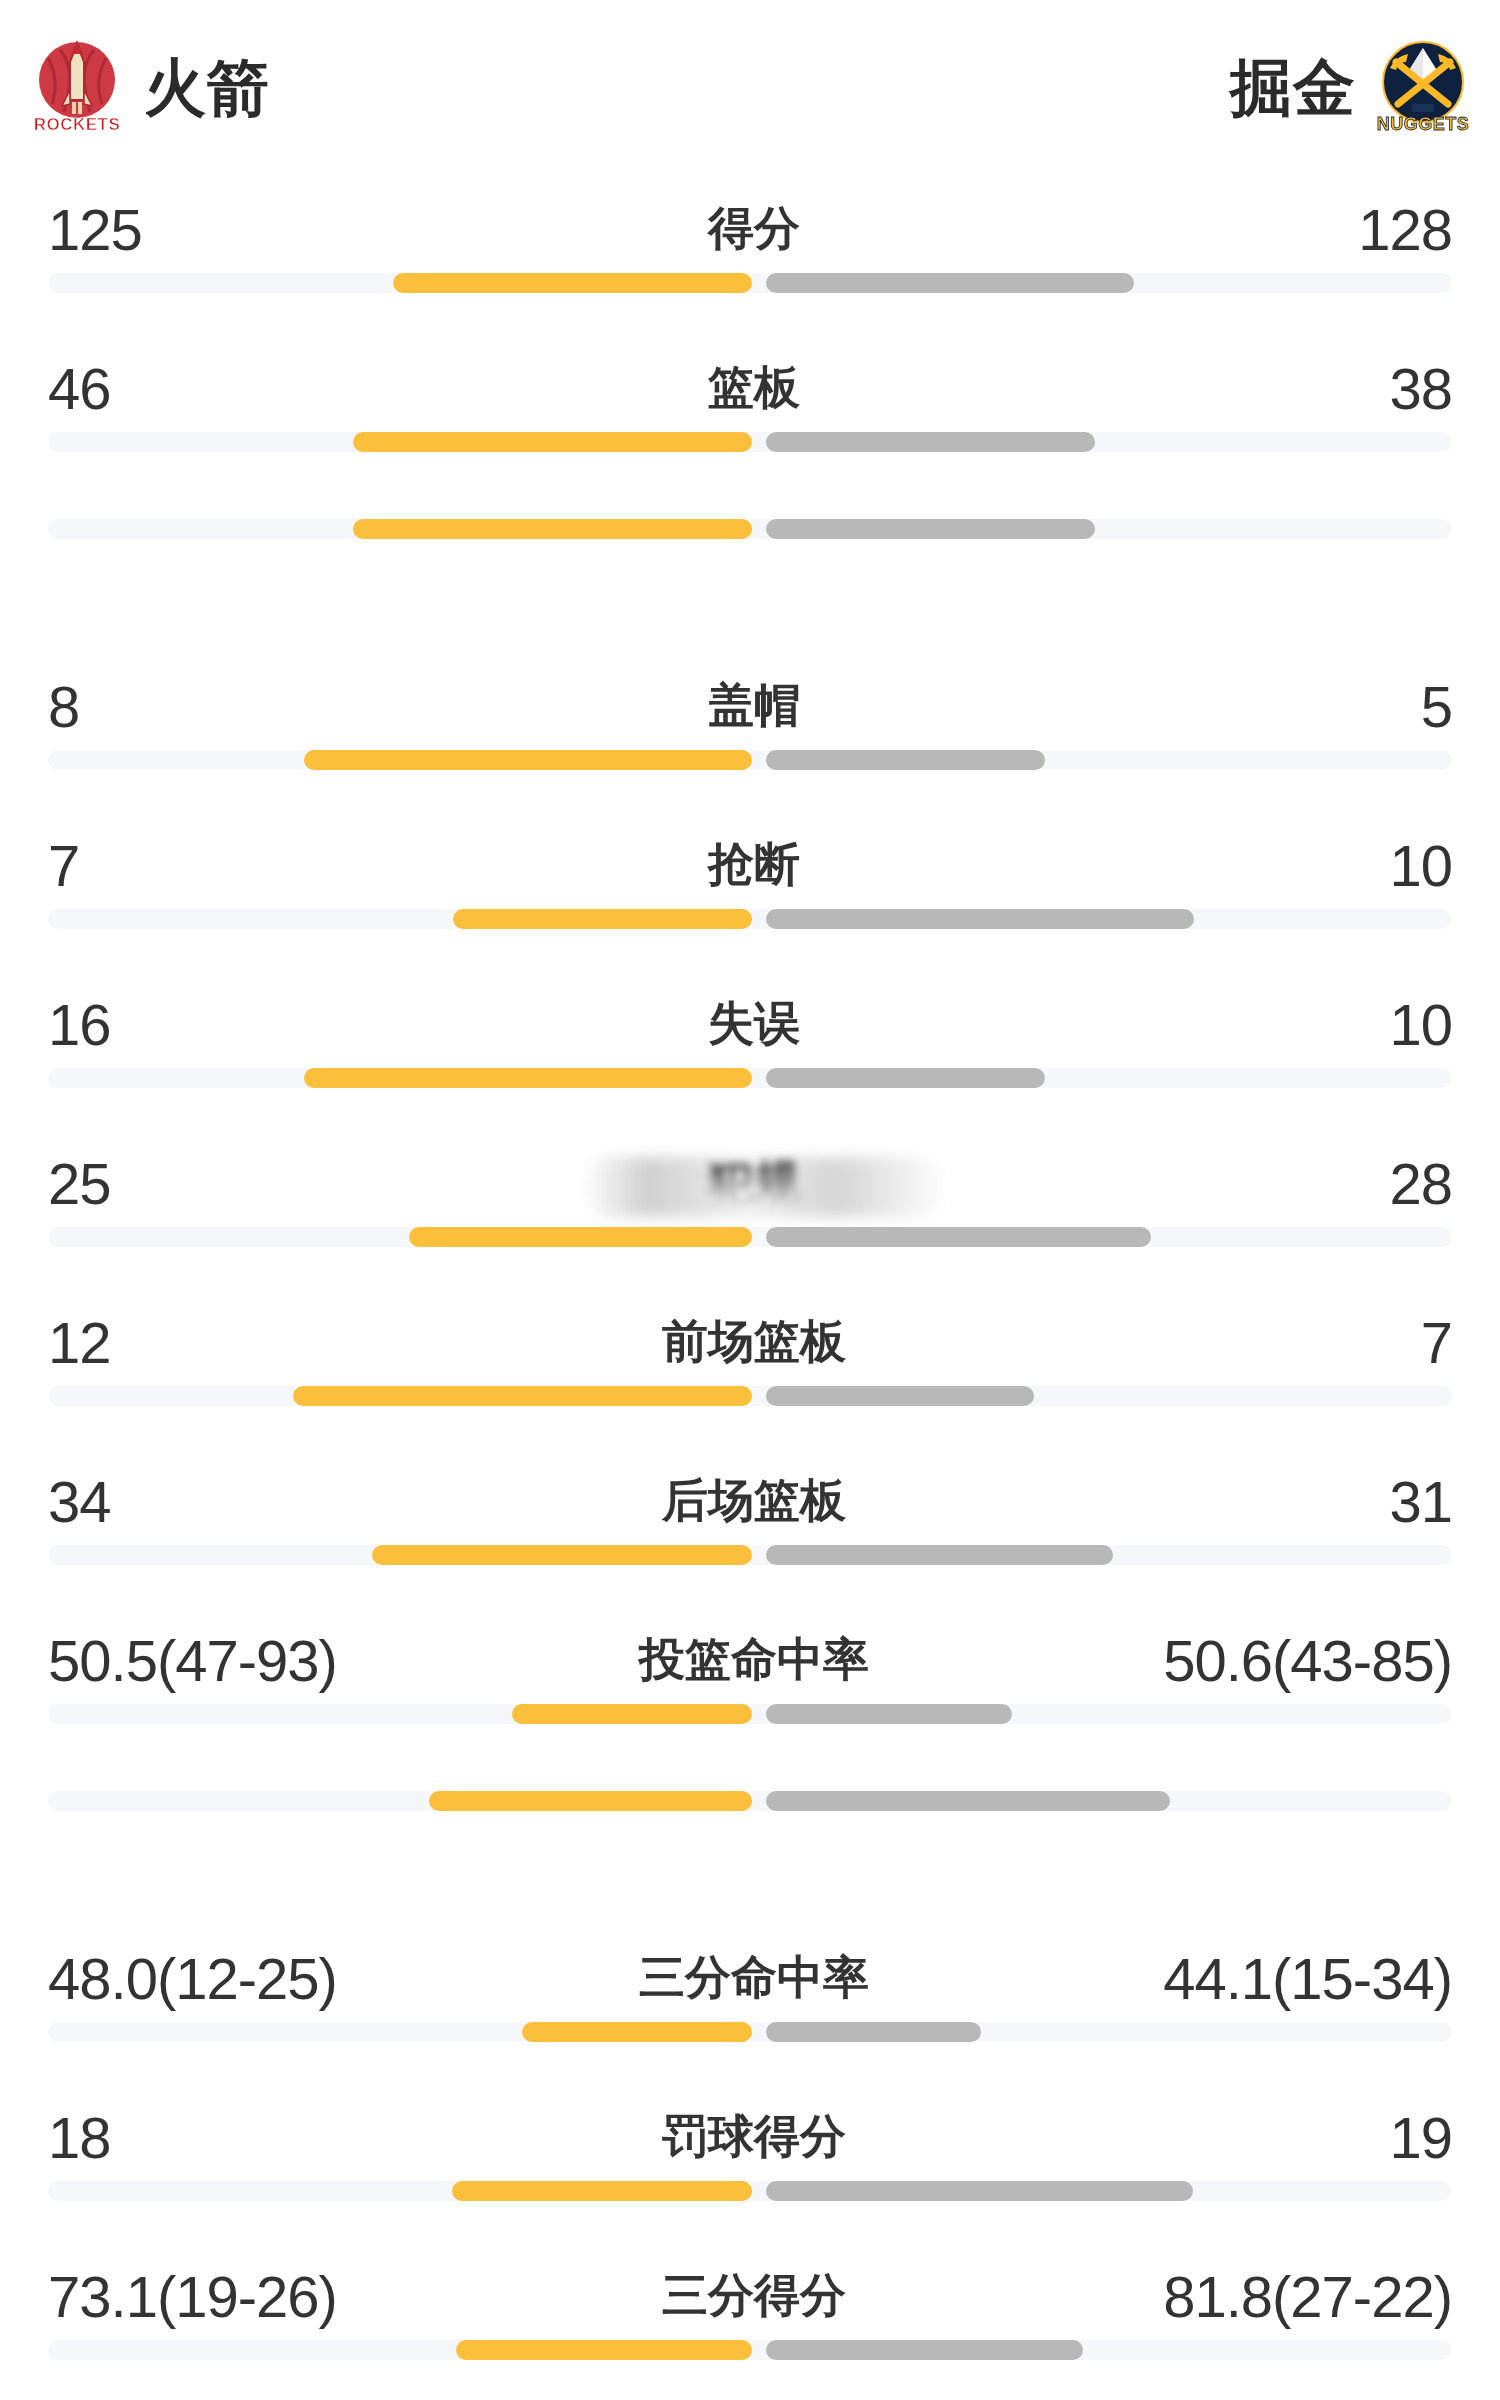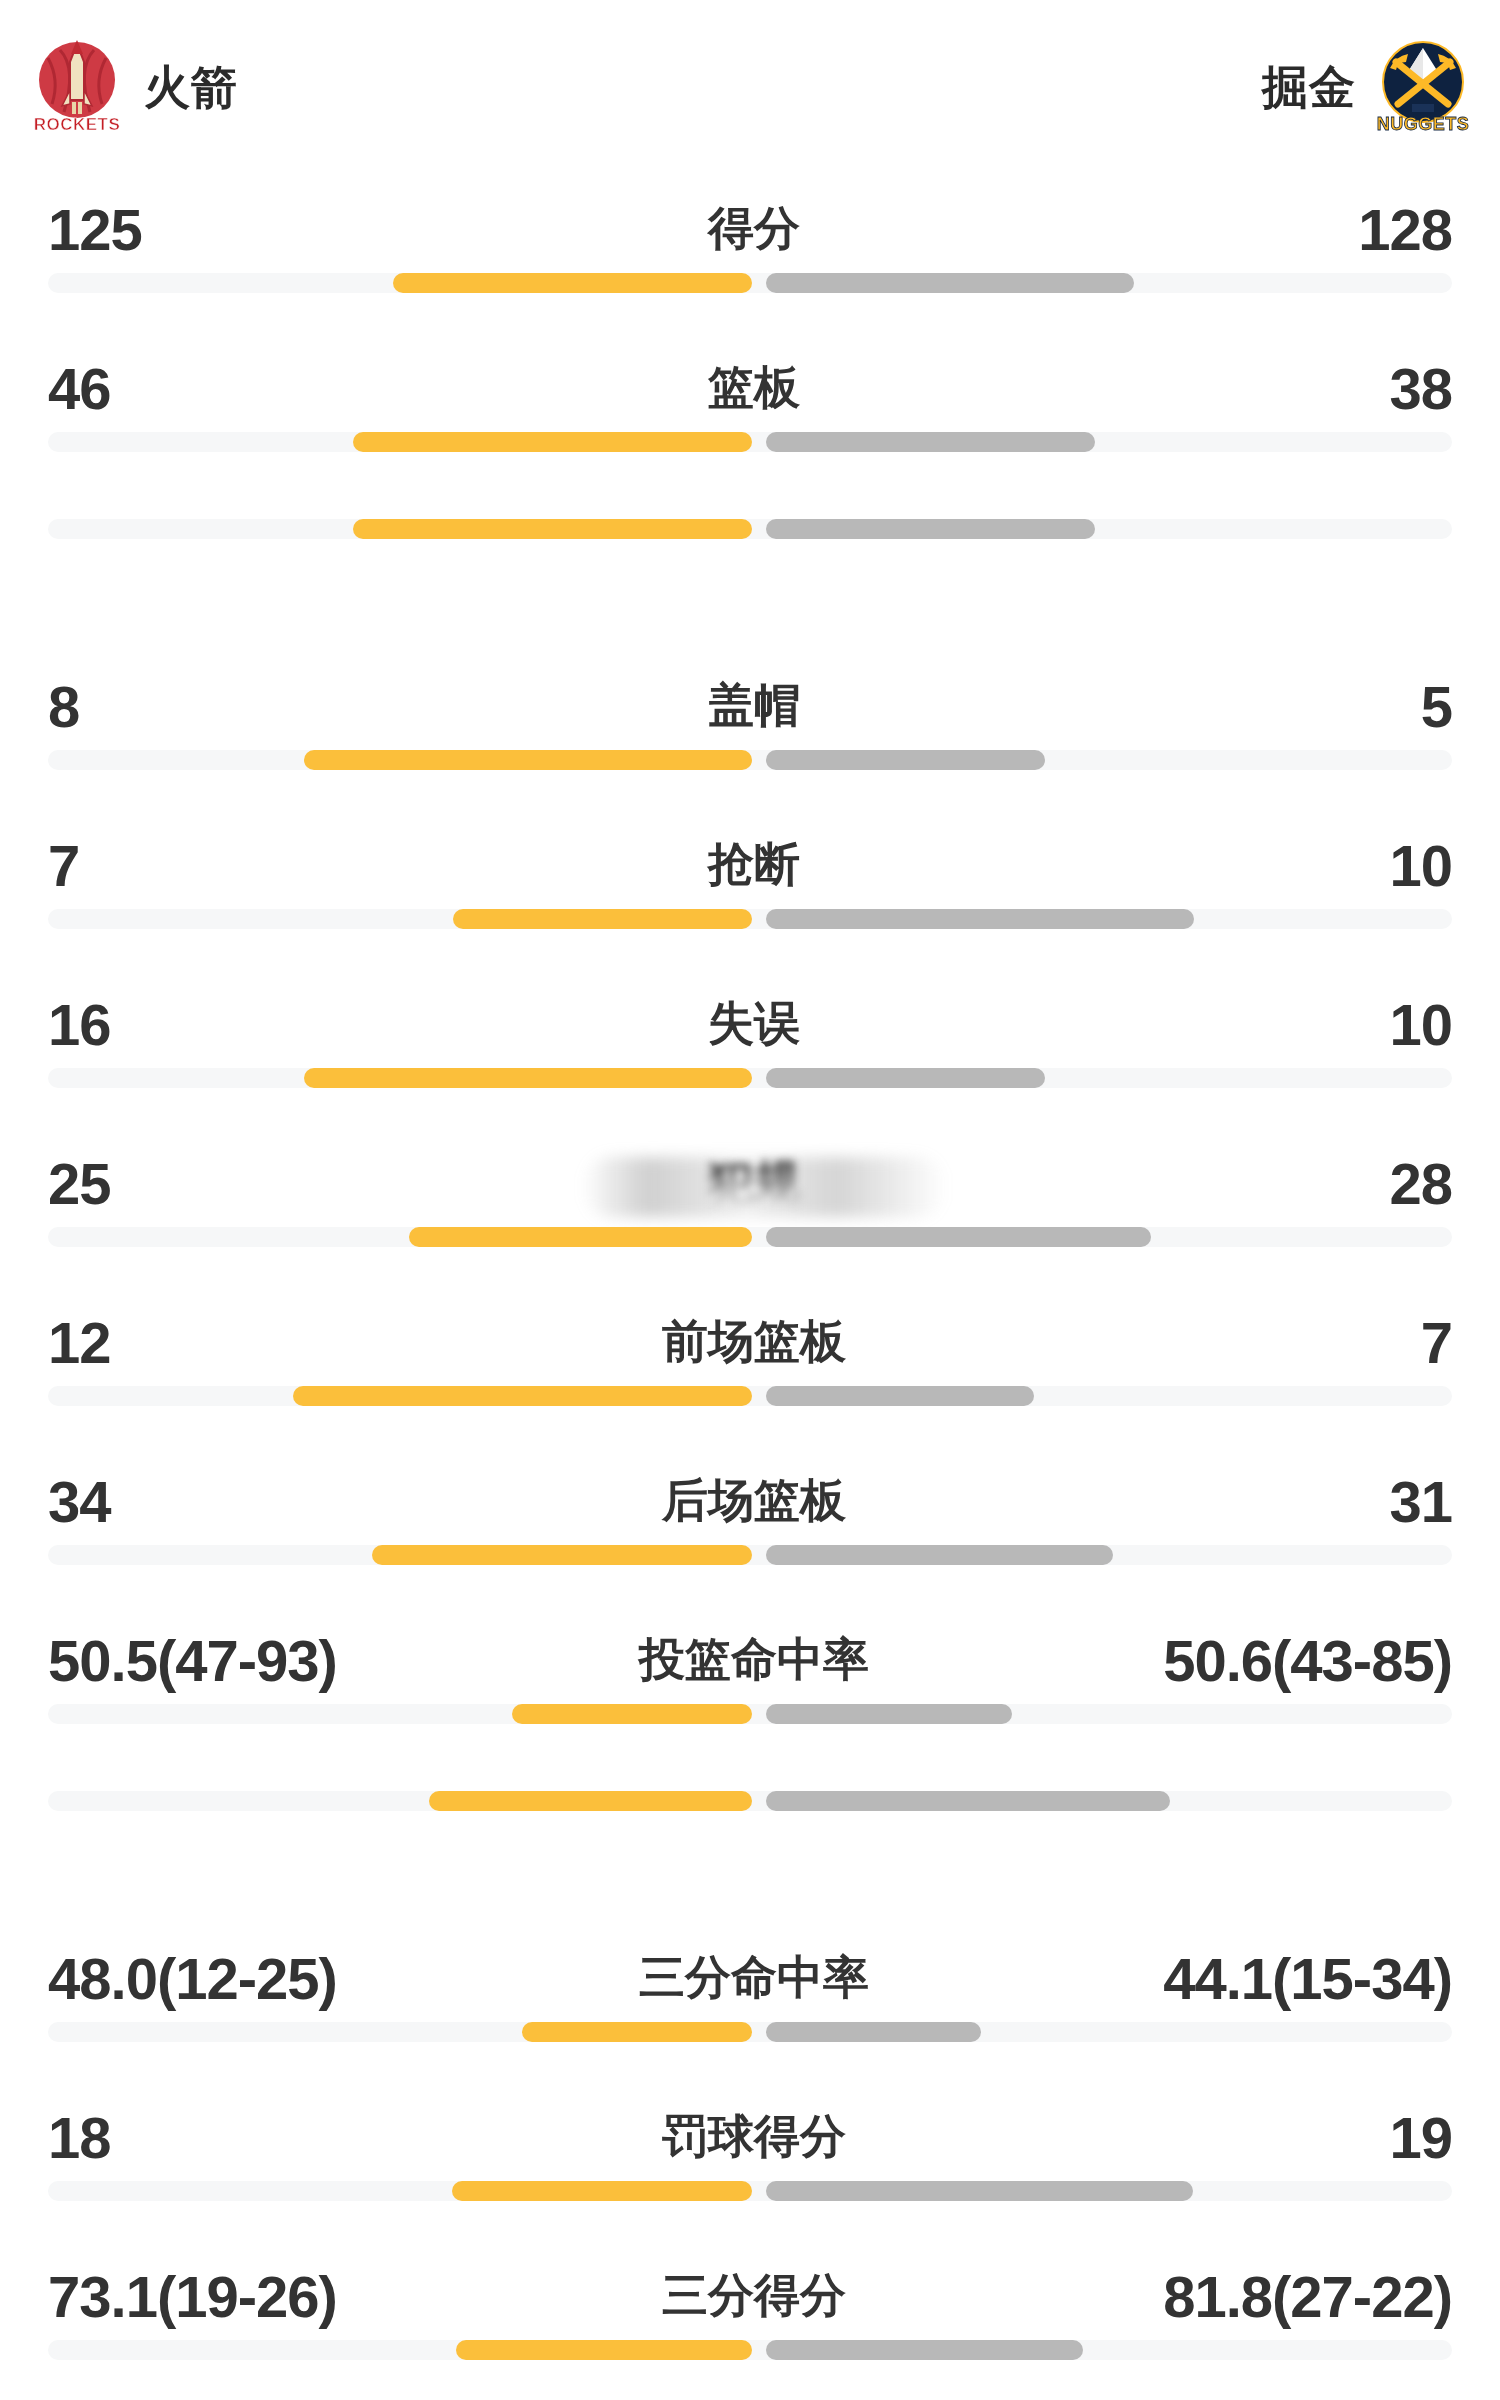--- a/index.html
+++ b/index.html
@@ -8,36 +8,36 @@
     font-family:"Liberation Sans","DejaVu Sans",sans-serif;
     color:#333333;overflow:hidden;
   }
   
   .header{
     height:175px;display:flex;align-items:center;
     padding:0 30px;box-sizing:border-box;
   }
   .team{display:flex;align-items:center;}
   .team-name{
-    font-size:46px;font-weight:700;color:#2b2b2b;margin:0 20px;
+    font-size:62px;font-weight:700;color:#2b2b2b;margin:0 20px;
     letter-spacing:1px;
   }
   .spacer{flex:1;}
   .logo{width:94px;height:100px;display:block;}
   
   .stats{padding:0;}
   .stat-row{
     height:159px;box-sizing:border-box;padding:18px 48px 0;
     position:relative;
   }
   .values{
     height:72px;display:flex;align-items:center;position:relative;
   }
   .val{
-    font-size:58px;font-weight:700;color:#333333;letter-spacing:-1px;
+    font-size:58px;font-weight:400;color:#333333;letter-spacing:-1px;
     white-space:nowrap;z-index:2;
   }
   .val.left{margin-right:auto;}
   .val.right{margin-left:auto;}
   .stat-label{
     position:absolute;left:8px;right:0;text-align:center;
     font-size:46px;font-weight:700;color:#333333;z-index:1;
   }
   .stat-label.blurred .label-text{
     display:inline-block;

